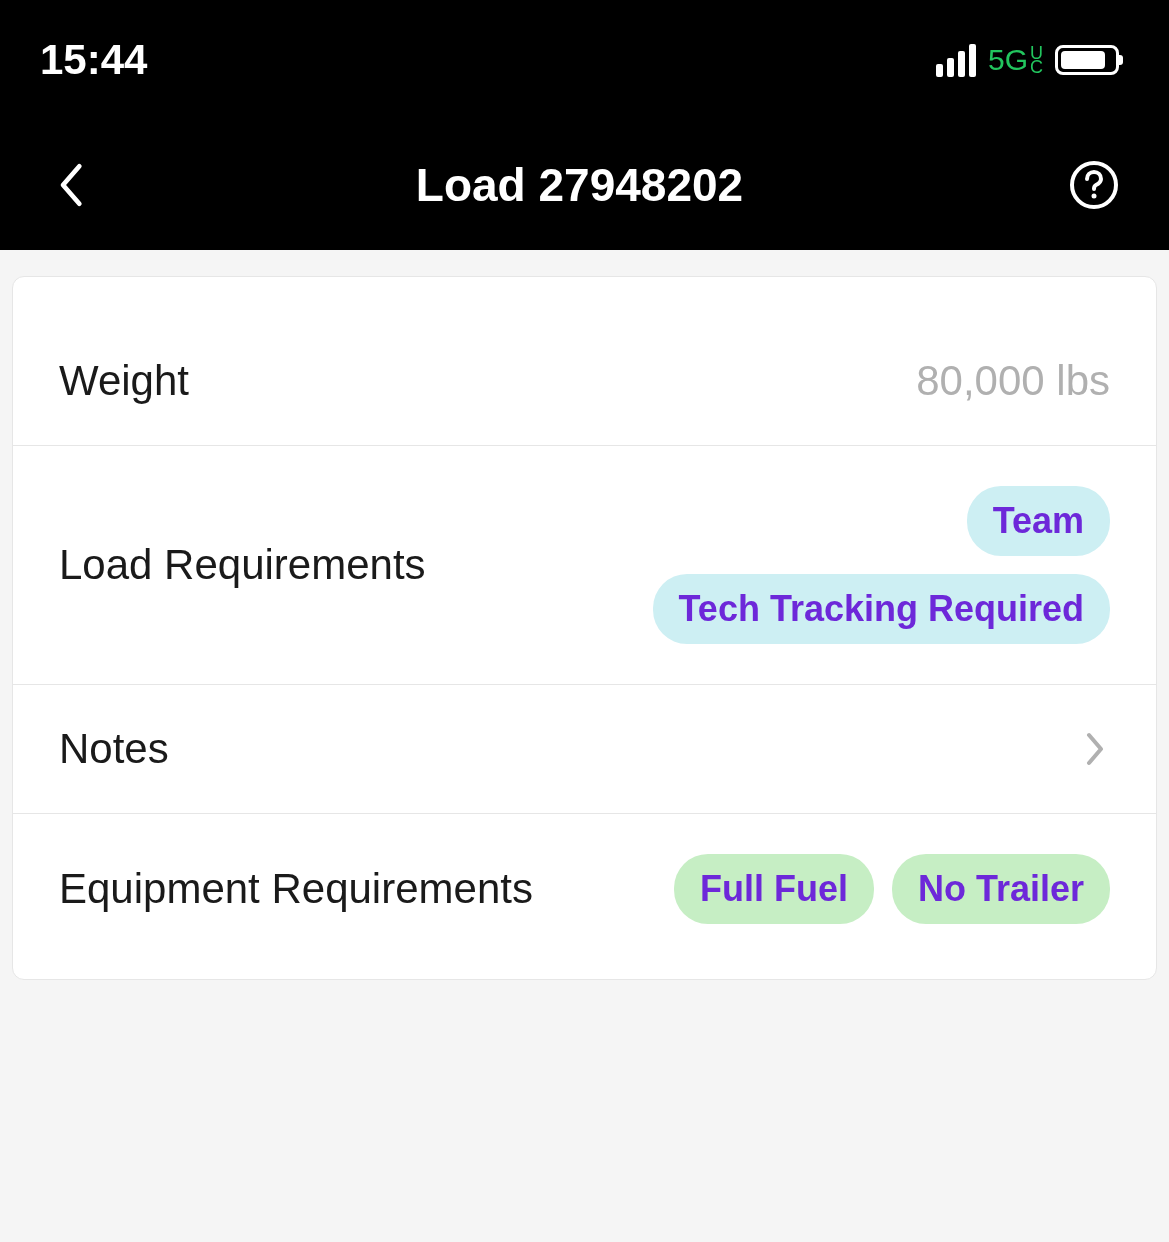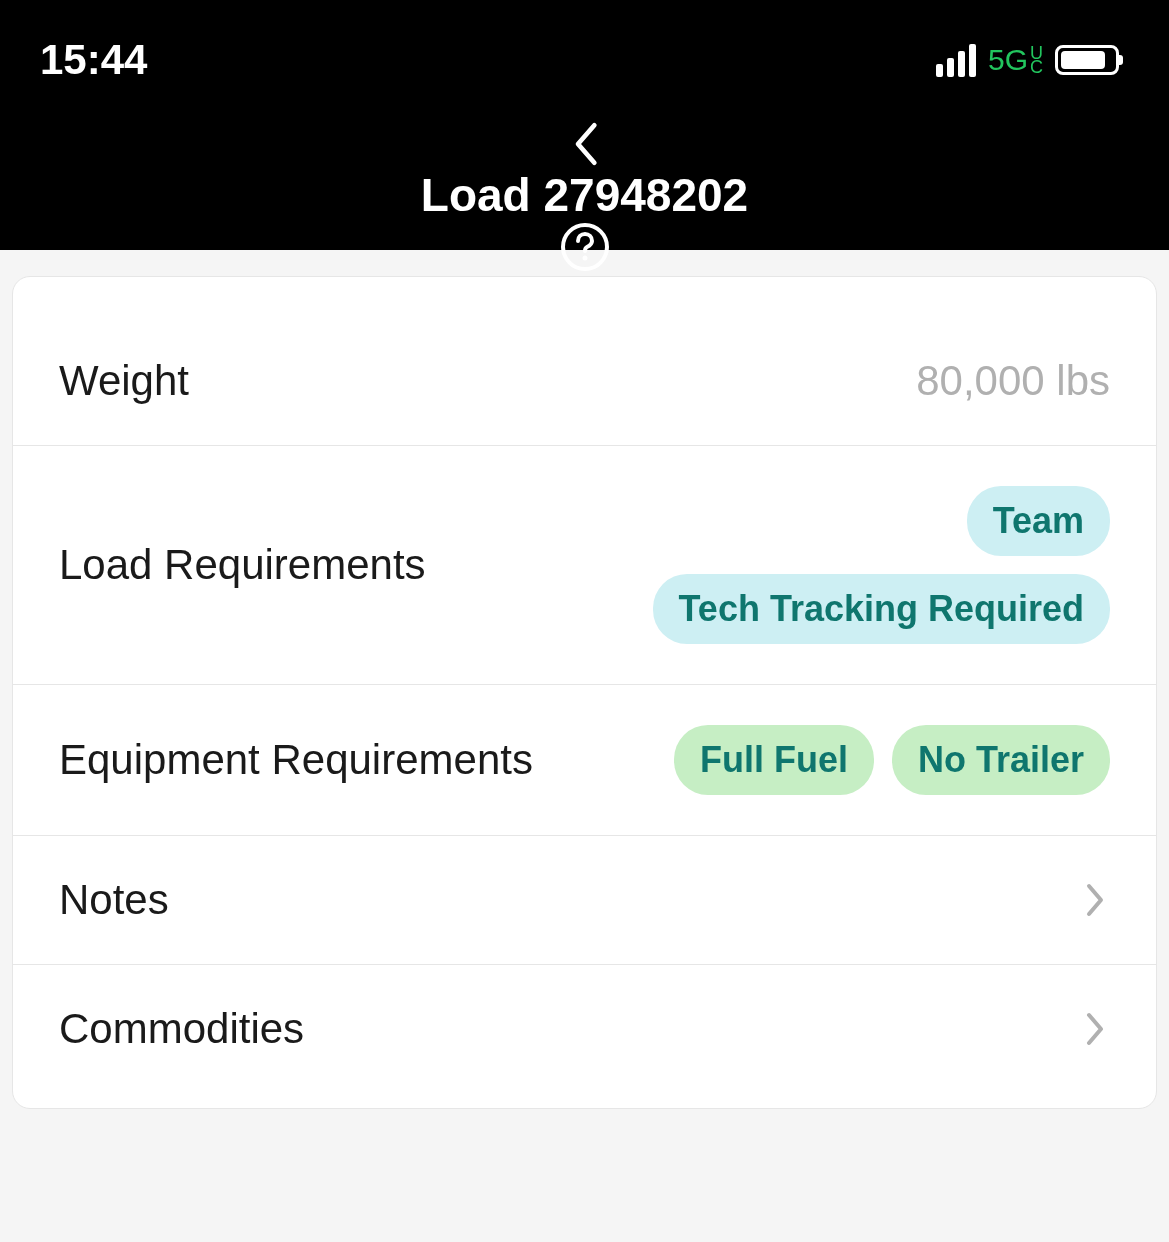--- a/index.html
+++ b/index.html
@@ -89,21 +89,20 @@
       border-radius: 4px;
     }
     .nav-bar {
       background: #000;
       color: #fff;
       height: 130px;
       display: flex;
       align-items: center;
       justify-content: space-between;
       padding: 0 50px;
-      flex-direction: column;
     }
     .nav-back {
       width: 40px;
       height: 60px;
       display: flex;
       align-items: center;
       justify-content: center;
       cursor: pointer;
     }
     .nav-title {
@@ -116,21 +115,21 @@
       width: 50px;
       height: 50px;
       cursor: pointer;
     }
     .content {
       padding: 26px 12px;
     }
     .card {
       background: #fff;
       border: 1px solid #e6e6e6;
-      border-radius: 18px;
+      border-radius: 12px;
       overflow: hidden;
     }
     .row {
       display: flex;
       align-items: center;
       justify-content: space-between;
       padding: 40px 46px;
       border-bottom: 1px solid #e6e6e6;
       min-height: 120px;
     }
@@ -158,21 +157,21 @@
       flex-wrap: wrap;
       gap: 18px;
       justify-content: flex-end;
       max-width: 540px;
     }
     .tag {
       padding: 14px 26px;
       border-radius: 34px;
       font-size: 36px;
       font-weight: 700;
-      color: #0f766e;
+      color: #6d28d9;
     }
     .tag-blue {
       background: #cdeff3;
     }
     .tag-green {
       background: #c6eec4;
     }
     .row-nav {
       cursor: pointer;
     }
@@ -231,36 +230,30 @@
     </div>
 
     <div class="row">
       <div class="row-label">Load Requirements</div>
       <div class="row-tags">
         <div class="tag tag-blue">Team</div>
         <div class="tag tag-blue">Tech Tracking Required</div>
       </div>
     </div>
 
+    <div class="row row-nav">
+      <div class="row-label">Notes</div>
+      <svg class="chevron-right" viewBox="0 0 24 40">
+        <path d="M6 6 L18 20 L6 34" stroke="#b0b0b0" stroke-width="4" fill="none" stroke-linecap="round" stroke-linejoin="round"></path>
+      </svg>
+    </div>
+
     <div class="row">
       <div class="row-label">Equipment Requirements</div>
       <div class="row-tags">
         <div class="tag tag-green">Full Fuel</div>
         <div class="tag tag-green">No Trailer</div>
       </div>
     </div>
 
-    <div class="row row-nav">
-      <div class="row-label">Notes</div>
-      <svg class="chevron-right" viewBox="0 0 24 40">
-        <path d="M6 6 L18 20 L6 34" stroke="#b0b0b0" stroke-width="4" fill="none" stroke-linecap="round" stroke-linejoin="round"></path>
-      </svg>
-    </div>
-
-    <div class="row row-nav">
-      <div class="row-label">Commodities</div>
-      <svg class="chevron-right" viewBox="0 0 24 40">
-        <path d="M6 6 L18 20 L6 34" stroke="#b0b0b0" stroke-width="4" fill="none" stroke-linecap="round" stroke-linejoin="round"></path>
-      </svg>
-    </div>
 
   </div>
 </div>
 
 </body></html>

